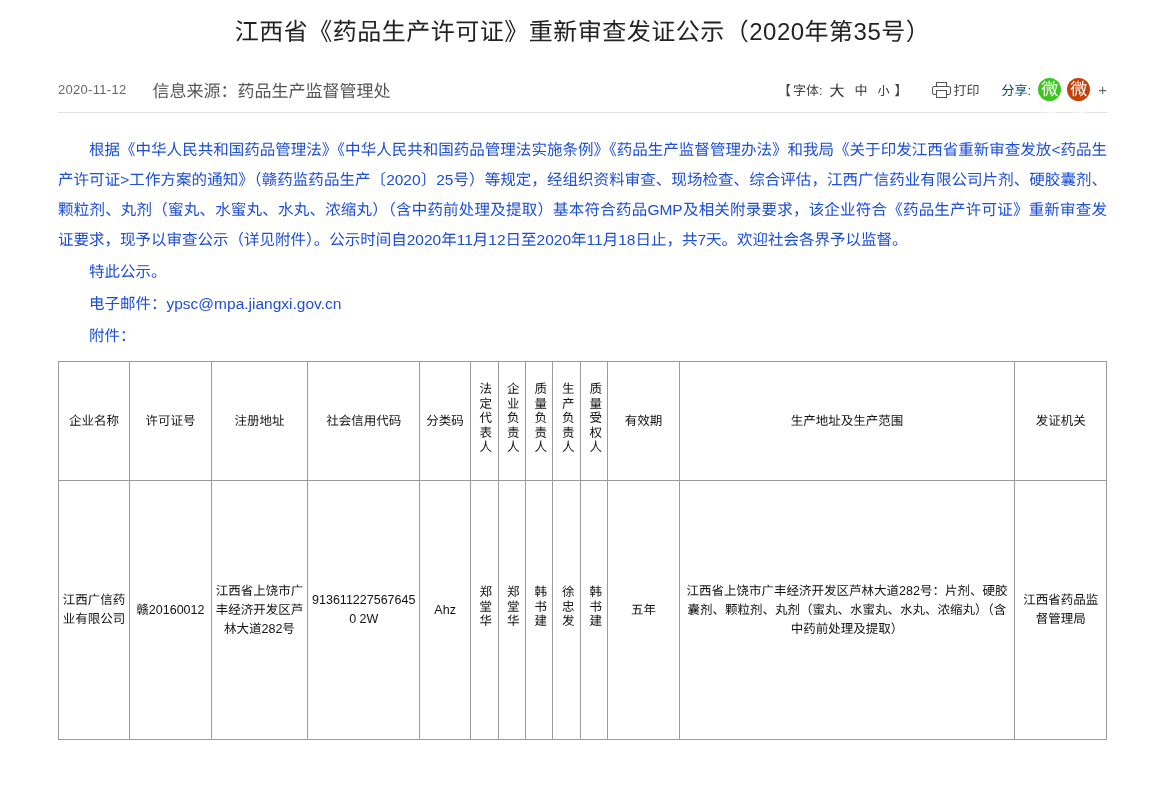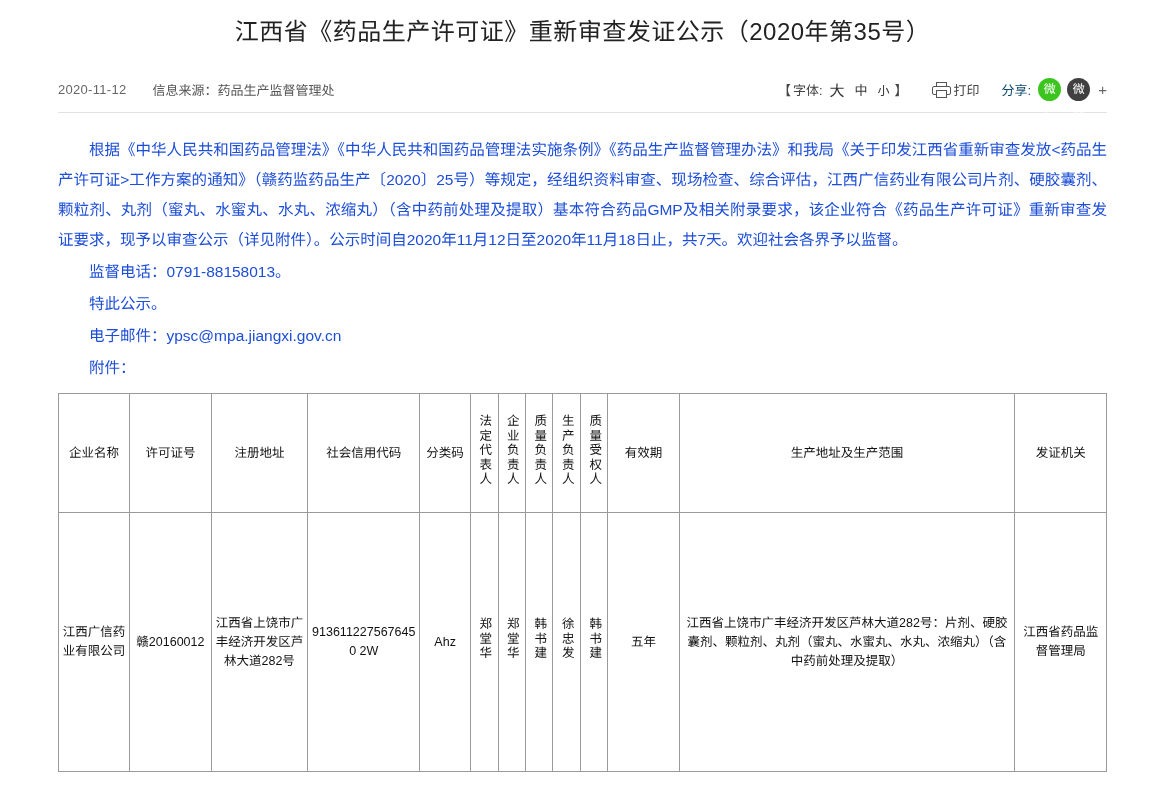--- a/index.html
+++ b/index.html
@@ -49,21 +49,21 @@
     align-items: center;
   }
   .meta-date {
     color: #666;
     font-size: 13px;
     letter-spacing: 0.3px;
   }
   .meta-source {
     margin-left: 26px;
     color: #555;
-    font-size: 13px;
+    font-size: 17px;
   }
   .meta-right {
     margin-left: auto;
     display: flex;
     align-items: center;
     font-size: 13px;
     color: #444;
   }
   .fontsize-group {
     display: flex;
@@ -124,26 +124,26 @@
   .share-label { margin-right: 7px; color: #0c4a6e; }
   .share-ico {
     width: 23px; height: 23px;
     border-radius: 50%;
     margin-right: 6px;
     display: inline-block;
     position: relative;
     cursor: pointer;
   }
   .share-ico.wechat { background: #3cc51f; }
-  .share-ico.weibo  { background: #404040; }
+  .share-ico.weibo  { background: #c2410c; }
   .share-ico .glyph {
     position: absolute;
     left: 0; right: 0; top: 0; bottom: 0;
     color: #fff;
-    font-size: 12px;
+    font-size: 17px;
     line-height: 23px;
     text-align: center;
   }
   .share-plus {
     color: #666;
     font-size: 15px;
     cursor: pointer;
     margin-left: 2px;
   }
 
@@ -243,21 +243,20 @@
         <span class="share-ico weibo">
             <span class="glyph">微博</span>
           </span>
         <span class="share-plus">+</span>
       </span>
     </div>
   </div>
 
   <div class="content">
     <p>根据《中华人民共和国药品管理法》《中华人民共和国药品管理法实施条例》《药品生产监督管理办法》和我局《关于印发江西省重新审查发放&lt;药品生产许可证&gt;工作方案的通知》（赣药监药品生产〔2020〕25号）等规定，经组织资料审查、现场检查、综合评估，江西广信药业有限公司片剂、硬胶囊剂、颗粒剂、丸剂（蜜丸、水蜜丸、水丸、浓缩丸）（含中药前处理及提取）基本符合药品GMP及相关附录要求，该企业符合《药品生产许可证》重新审查发证要求，现予以审查公示（详见附件）。公示时间自2020年11月12日至2020年11月18日止，共7天。欢迎社会各界予以监督。</p>
-    <p class="addr-line">监督电话：0791-88158013。</p>
     <p class="addr-line">特此公示。</p>
     <p class="addr-line">电子邮件：ypsc@mpa.jiangxi.gov.cn</p>
     <p class="addr-line nolast">附件：</p>
   </div>
 
   <div class="tbl-wrap">
     <table class="grid">
       <colgroup>
         <col style="width:70px">
         <col style="width:80px">

